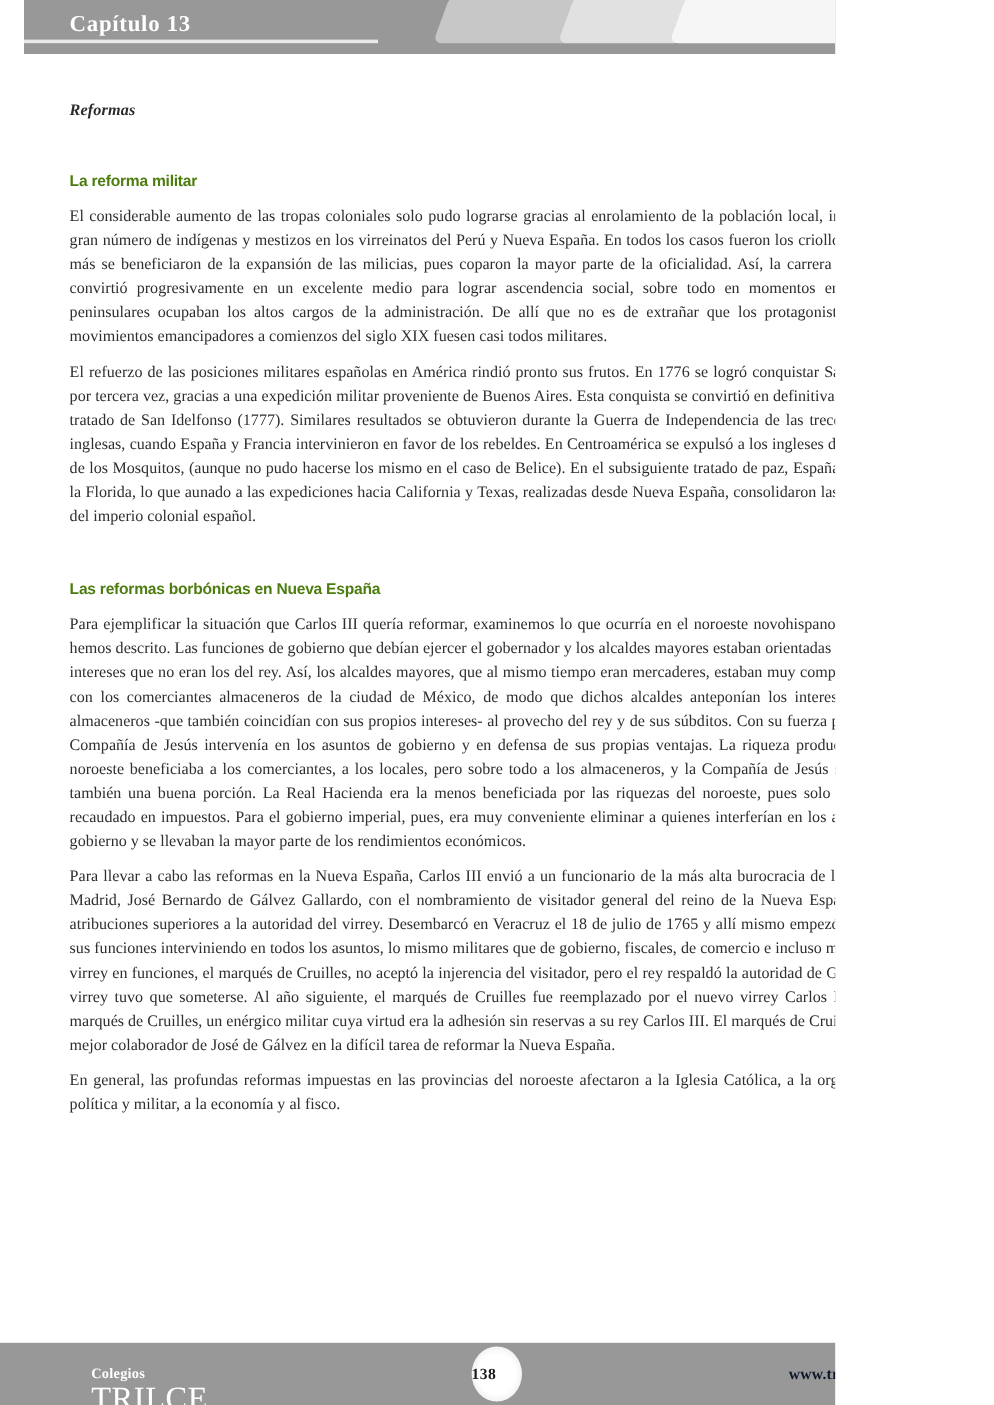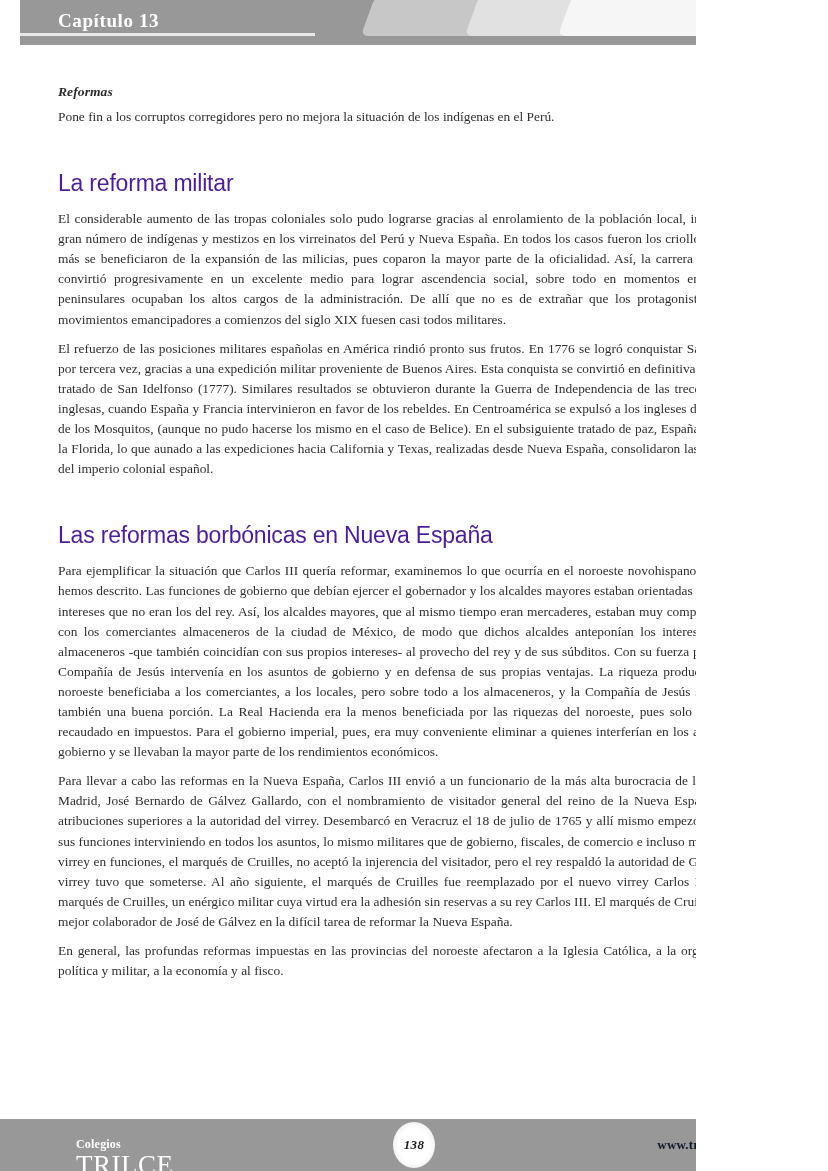--- a/index.html
+++ b/index.html
@@ -100,23 +100,23 @@
     color: #2b2b2b;
     margin: 0 0 7px 0;
     letter-spacing: 0.1px;
   }
   .sub-heading.spaced {
     margin-top: 40px;
   }
 
   .section-heading {
     font-family: "Liberation Sans", "DejaVu Sans", sans-serif;
-    font-size: 23px;
-    font-weight: normal;
-    color: #4c1d95;
+    font-size: 13px;
+    font-weight: bold;
+    color: #4d7c0f;
     margin: 0 0 12px 0;
     letter-spacing: -0.2px;
   }
   .section-heading.gap-top {
     margin-top: 43px;
   }
 
   p.body {
     font-family: "Liberation Serif", "DejaVu Serif", serif;
     font-size: 13.4px;
@@ -162,22 +162,21 @@
     position: absolute;
     left: 50%;
     top: 50%;
     transform: translate(-50%, -50%);
     width: 42px;
     height: 46px;
     border-radius: 50%;
     background: radial-gradient(ellipse at center, #ffffff 52%, #f2f2f2 72%, rgba(230,230,230,0.45) 88%, rgba(152,152,152,0) 100%);
     display: flex;
     align-items: center;
-    justify-content: center;
-    font-style: italic;
+    justify-content: flex-start;
   }
   .page-number span {
     font-family: "Liberation Serif", "DejaVu Serif", serif;
     font-size: 13px;
     font-weight: bold;
     color: #1a1a1a;
     letter-spacing: 0.3px;
   }
   .footer-url {
     position: absolute;
@@ -202,21 +201,20 @@
     <div class="band band-3"></div>
     <div class="header-title">Capítulo 13</div>
     <div class="header-underline"></div>
   </div>
   <div class="header-baseline"></div>
 
   <div class="content">
 
     <h3 class="sub-heading">Reformas</h3>
 
-    <p class="body">Pone fin a los corruptos corregidores pero no mejora la situación de los indígenas en el Perú.</p>
 
     <h2 class="section-heading gap-top">La reforma militar</h2>
     <p class="body">El considerable aumento de las tropas coloniales solo pudo lograrse gracias al enrolamiento de la población local, incluyendo gran número de indígenas y mestizos en los virreinatos del Perú y Nueva España. En todos los casos fueron los criollos quienes más se beneficiaron de la expansión de las milicias, pues coparon la mayor parte de la oficialidad. Así, la carrera militar se convirtió progresivamente en un excelente medio para lograr ascendencia social, sobre todo en momentos en que los peninsulares ocupaban los altos cargos de la administración. De allí que no es de extrañar que los protagonistas de los movimientos emancipadores a comienzos del siglo XIX fuesen casi todos militares.</p>
     <p class="body">El refuerzo de las posiciones militares españolas en América rindió pronto sus frutos. En 1776 se logró conquistar Sacramento por tercera vez, gracias a una expedición militar proveniente de Buenos Aires. Esta conquista se convirtió en definitiva gracias al tratado de San Idelfonso (1777). Similares resultados se obtuvieron durante la Guerra de Independencia de las trece colonias inglesas, cuando España y Francia intervinieron en favor de los rebeldes. En Centroamérica se expulsó a los ingleses de la Costa de los Mosquitos, (aunque no pudo hacerse los mismo en el caso de Belice). En el subsiguiente tratado de paz, España recuperó la Florida, lo que aunado a las expediciones hacia California y Texas, realizadas desde Nueva España, consolidaron las fronteras del imperio colonial español.</p>
 
     <h2 class="section-heading gap-top">Las reformas borbónicas en Nueva España</h2>
     <p class="body">Para ejemplificar la situación que Carlos III quería reformar, examinemos lo que ocurría en el noroeste novohispano, según lo hemos descrito. Las funciones de gobierno que debían ejercer el gobernador y los alcaldes mayores estaban orientadas a proteger intereses que no eran los del rey. Así, los alcaldes mayores, que al mismo tiempo eran mercaderes, estaban muy comprometidos con los comerciantes almaceneros de la ciudad de México, de modo que dichos alcaldes anteponían los intereses de los almaceneros -que también coincidían con sus propios intereses- al provecho del rey y de sus súbditos. Con su fuerza política, la Compañía de Jesús intervenía en los asuntos de gobierno y en defensa de sus propias ventajas. La riqueza producida en el noroeste beneficiaba a los comerciantes, a los locales, pero sobre todo a los almaceneros, y la Compañía de Jesús se llevaba también una buena porción. La Real Hacienda era la menos beneficiada por las riquezas del noroeste, pues solo recibía lo recaudado en impuestos. Para el gobierno imperial, pues, era muy conveniente eliminar a quienes interferían en los asuntos de gobierno y se llevaban la mayor parte de los rendimientos económicos.</p>
     <p class="body">Para llevar a cabo las reformas en la Nueva España, Carlos III envió a un funcionario de la más alta burocracia de la corte de Madrid, José Bernardo de Gálvez Gallardo, con el nombramiento de visitador general del reino de la Nueva España y con atribuciones superiores a la autoridad del virrey. Desembarcó en Veracruz el 18 de julio de 1765 y allí mismo empezó a ejercer sus funciones interviniendo en todos los asuntos, lo mismo militares que de gobierno, fiscales, de comercio e incluso mineros. El virrey en funciones, el marqués de Cruilles, no aceptó la injerencia del visitador, pero el rey respaldó la autoridad de Gálvez y el virrey tuvo que someterse. Al año siguiente, el marqués de Cruilles fue reemplazado por el nuevo virrey Carlos Francisco, marqués de Cruilles, un enérgico militar cuya virtud era la adhesión sin reservas a su rey Carlos III. El marqués de Cruilles fue el mejor colaborador de José de Gálvez en la difícil tarea de reformar la Nueva España.</p>
     <p class="body">En general, las profundas reformas impuestas en las provincias del noroeste afectaron a la Iglesia Católica, a la organización política y militar, a la economía y al fisco.</p>
 

